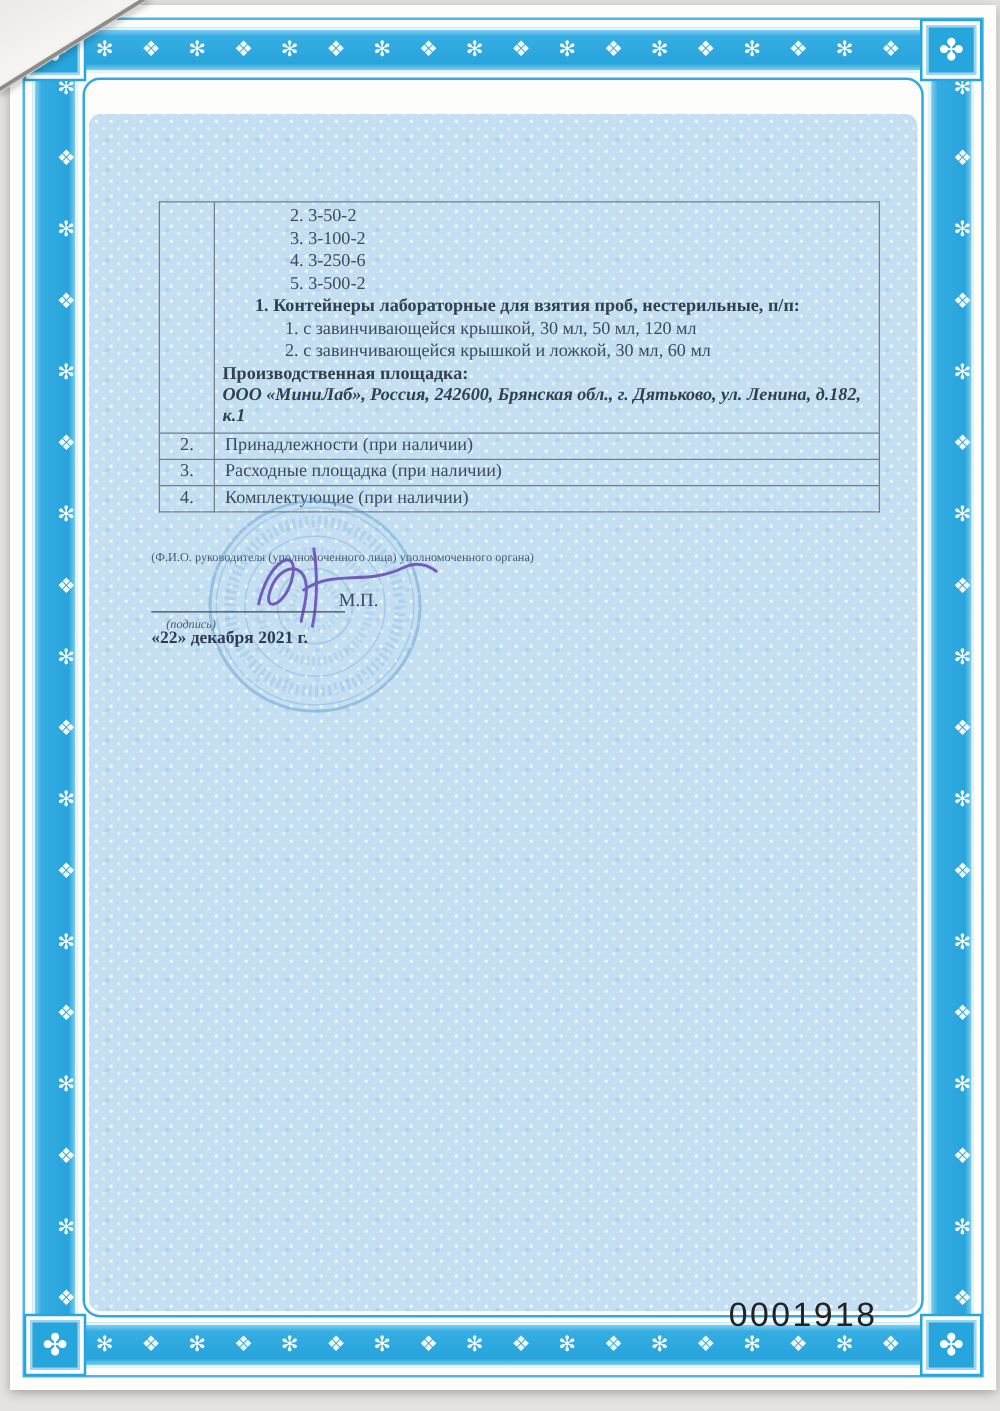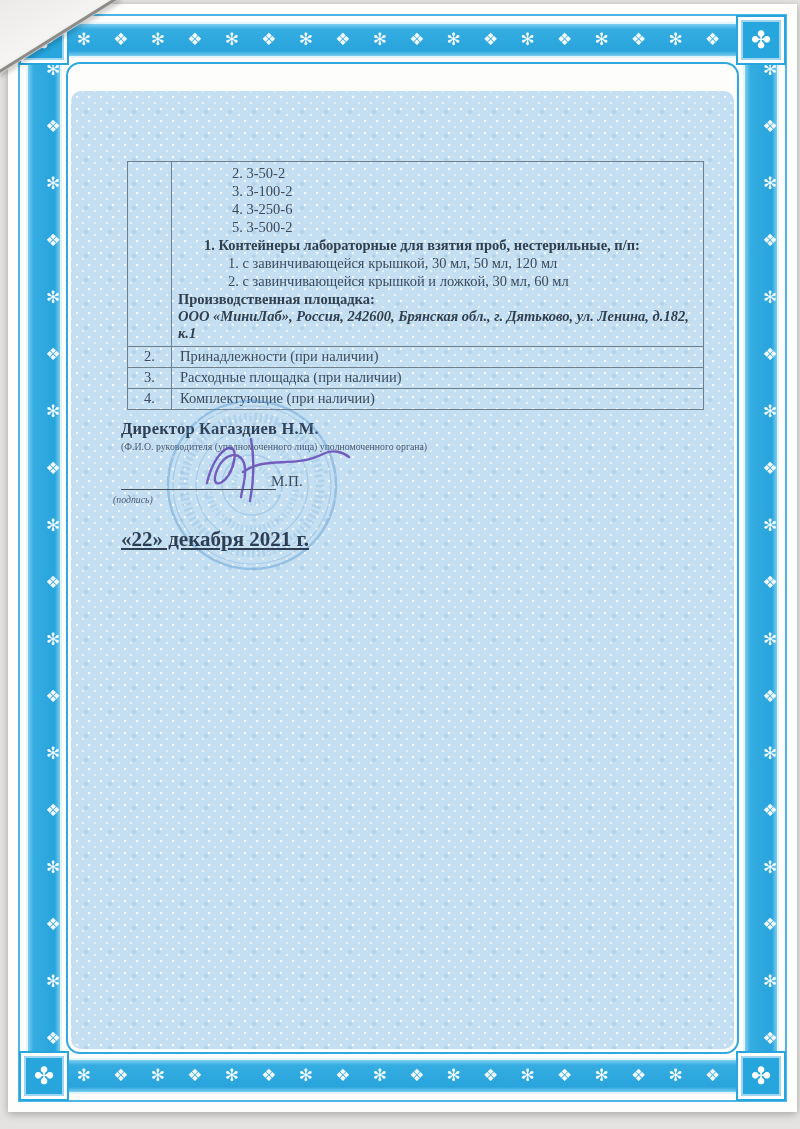--- a/index.html
+++ b/index.html
@@ -105,26 +105,26 @@
     font-size:9.8px; color:#4a5a70;
   }
   .stamp { position:absolute; left:91px; top:304px; opacity:.5; }
   .signature-svg { position:absolute; left:120px; top:336px; }
   .sig-line {
     position:absolute; left:50px; top:398px; width:155px;
     border-bottom:1.5px solid #434c58;
   }
   .mp { position:absolute; left:200px; top:382px; font-size:15px; color:#3c4c60; }
   .sig-cap {
-    position:absolute; left:42px; top:403px;
+    position:absolute; left:62px; top:403px;
     font-style:italic; font-size:9.8px; color:#4a5a70;
   }
   .date-line {
-    position:absolute; left:50px; top:436px;
-    font-weight:bold; font-size:21px; color:#2d3d52;text-decoration:underline;
+    position:absolute; left:50px; top:412px;
+    font-weight:bold; font-size:14px; color:#2d3d52;
   }
   
   .serial {
     position:absolute; left:512px; top:946px;
     font-family:"Liberation Sans", sans-serif;
     font-size:27px; color:#222; letter-spacing:2px;
   }
   
   .fold { position:absolute; top:-4px; left:-8px; width:118px; height:74px; z-index:5; }
   .fold-face {
@@ -200,21 +200,20 @@
         <td class="num">3.</td>
         <td class="body-simple">Расходные площадка (при наличии)</td>
       </tr>
       <tr>
         <td class="num">4.</td>
         <td class="body-simple">Комплектующие (при наличии)</td>
       </tr>
     </tbody>
       </table>
 
-    <div class="signer">Директор Кагаздиев Н.М.</div>
     <div class="signer-cap">(Ф.И.О. руководителя (уполномоченного лица) уполномоченного органа)</div>
 
     <svg class="stamp" width="180" height="180" viewBox="0 0 180 180">
       <g fill="none" stroke="#4f93cc">
         <circle cx="90" cy="90" r="84" stroke-width="2.5" opacity="0.8"></circle>
         <circle cx="90" cy="90" r="79" stroke-width="1.2" opacity="0.55"></circle>
         <circle cx="90" cy="90" r="68" stroke-width="9" stroke-dasharray="2.6 2.6" opacity="0.35"></circle>
         <circle cx="90" cy="90" r="56" stroke-width="1.2" opacity="0.55"></circle>
         <circle cx="90" cy="90" r="44" stroke-width="7" stroke-dasharray="2.2 2.4" opacity="0.3"></circle>
         <circle cx="90" cy="90" r="30" stroke-width="1.5" opacity="0.5"></circle>
@@ -229,20 +228,21 @@
         <path d="M52 45 C 76 28, 102 42, 132 27 C 142 22, 152 25, 158 30"></path>
       </g>
     </svg>
 
     <div class="sig-line"></div>
     <div class="mp">М.П.</div>
     <div class="sig-cap">(подпись)</div>
 
     <div class="date-line">«22» декабря 2021 г.</div>
 
+    <div class="serial">0001918</div>
   </div>
 
   <div class="fold">
     <div class="fold-face"></div>
     <div class="fold-edge"></div>
   </div>
 
 </div>
 
 </body></html>

